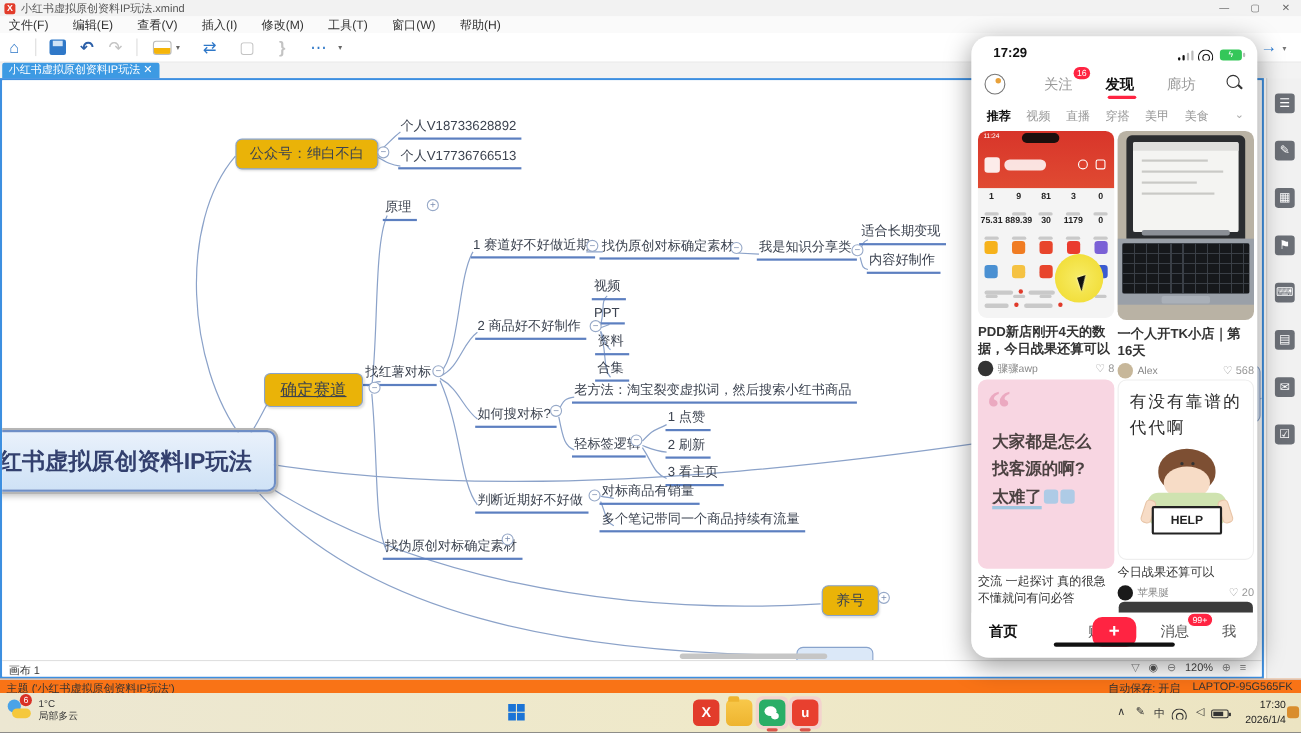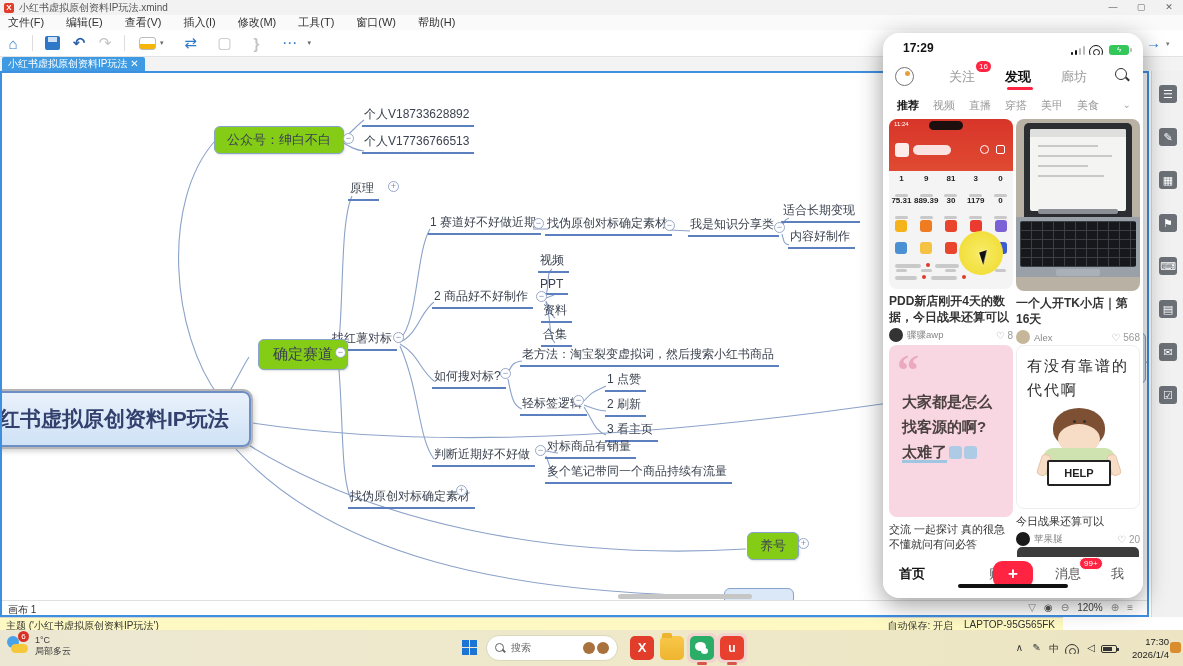--- a/index.html
+++ b/index.html
@@ -23,37 +23,37 @@
   .doctab{position:absolute;left:2px;top:0;height:14px;background:#3d9ae3;color:#fff;font-size:10px;line-height:14px;padding:0 6px;border-radius:2px 2px 0 0;text-align:right;}
   .share-arrow{position:absolute;left:1146px;top:34px;color:#2d7dd2;font-size:15px;font-weight:bold;}
   .share-dd{position:absolute;left:1166px;top:40px;font-size:7px;color:#777;}
 
   
   .editor{position:absolute;left:0;top:71px;width:1149px;height:546px;border:2px solid #3d8fe0;background:#fff;}
   .canvas{position:absolute;left:0;top:0;width:1145px;height:527px;overflow:hidden;background:#fff;}
   .edges{position:absolute;left:0;top:0;pointer-events:none;}
   .topic{position:absolute;white-space:nowrap;color:#3c4350;}
   .topic.line{font-size:12px;padding:0 5px 2px 2px;border-bottom:2px solid #5c7fc0;}
-  .topic.box{font-size:13px;background:#84cc16;border:1px solid #88a3cc;border-radius:6px;padding:4px 12px;box-shadow:1px 1px 2px rgba(0,0,0,.12);}
+  .topic.box{font-size:13px;background:#eab308;border:1px solid #88a3cc;border-radius:6px;padding:4px 12px;box-shadow:1px 1px 2px rgba(0,0,0,.12);}
   .topic.mid{font-size:15px;padding:5px 14px;}
   .central{position:absolute;left:-46px;top:318px;background:linear-gradient(#e9f1fb,#cfe2f6);border:2px solid #6e8ec6;border-radius:8px;box-shadow:0 0 0 2px #b5b5b5,2px 3px 6px rgba(0,0,0,.25);font-size:21px;font-weight:bold;color:#33406e;padding:12px 20px;white-space:nowrap;}
   .marker{position:absolute;width:11px;height:11px;border:1px solid #97a9c8;border-radius:50%;background:#fff;color:#7a8db0;font-size:9px;line-height:9px;text-align:center;}
   .partial-box{position:absolute;background:#dbe8f8;border:1px solid #88a3cc;border-radius:6px;}
   .hscroll{position:absolute;left:616px;top:521px;width:134px;height:5px;background:#c6c6c6;border-radius:3px;}
   .canvasrow{position:absolute;left:0;top:527px;width:1145px;height:15px;background:#fff;border-top:1px solid #e0e0e0;font-size:10px;color:#333;}
   .canvastab{position:absolute;left:6px;top:2px;}
   .zoomctl{position:absolute;right:14px;top:1px;display:flex;align-items:center;gap:8px;color:#888;font-size:10px;}
   .zoomctl .pct{color:#444;}
 
   
   .rpanel{position:absolute;left:1151px;top:71px;width:32px;height:546px;background:#f1f1f1;border-left:1px solid #d8d8d8;}
   .panel-icon{position:absolute;left:7px;width:18px;height:18px;background:#6b6f76;color:#fff;border-radius:3px;font-size:11px;line-height:18px;text-align:center;}
 
   
-  .statusbar{position:absolute;left:0;top:617px;width:1063px;height:13px;background:#fef9c3;border-top:1px solid #d5d5d5;font-size:10px;color:#333;}
+  .statusbar{position:absolute;left:0;top:617px;width:1183px;height:13px;background:#f97316;border-top:1px solid #d5d5d5;font-size:10px;color:#333;}
   .statuswrap{position:relative;width:100%;height:100%;}
 
   
   .taskbar{position:absolute;left:0;top:630px;width:1183px;height:36px;background:linear-gradient(90deg,#ece7d2,#efe9c9 55%,#ece4c2);display:flex;align-items:center;}
   .weather{position:absolute;left:6px;top:4px;display:flex;align-items:center;gap:5px;}
   .wicon{position:relative;width:24px;height:24px;}
   .sun{position:absolute;left:1px;top:2px;width:12px;height:12px;border-radius:50%;background:#4aa3e8;}
   .cloud{position:absolute;left:5px;top:10px;width:17px;height:9px;border-radius:8px;background:#f5c83c;}
   .wbadge{position:absolute;left:12px;top:-3px;background:#d93025;color:#fff;border-radius:50%;width:11px;height:11px;font-size:8px;line-height:11px;text-align:center;}
   .wtxt{font-size:9px;color:#3a3a3a;line-height:11px;}
@@ -264,21 +264,21 @@
         <div class="topic line" style="left: 543px; top: 142px;">找伪原创对标确定素材</div>
         <div class="topic line" style="left: 686px; top: 143px;">我是知识分享类</div>
         <div class="topic line" style="left: 779px; top: 129px;">适合长期变现</div>
         <div class="topic line" style="left: 786px; top: 155px;">内容好制作</div>
         <div class="topic line" style="left: 536px; top: 179px;">视频</div>
         <div class="topic line" style="left: 536px; top: 204px;">PPT</div>
         <div class="topic line" style="left: 539px; top: 229px;">资料</div>
         <div class="topic line" style="left: 539px; top: 253px;">合集</div>
         <div class="topic line" style="left: 430px; top: 215px;">2 商品好不好制作</div>
         <div class="topic line" style="left: 328px; top: 257px;">找红薯对标</div>
-        <div class="topic box mid" style="left: 256px; top: 266px;">确定赛道</div>
+        <div class="topic box mid" style="left: 238px; top: 266px; text-decoration: underline;">确定赛道</div>
         <div class="topic line" style="left: 518px; top: 273px;">老方法：淘宝裂变虚拟词，然后搜索小红书商品</div>
         <div class="topic line" style="left: 430px; top: 295px;">如何搜对标?</div>
         <div class="topic line" style="left: 518px; top: 322px;">轻标签逻辑</div>
         <div class="topic line" style="left: 603px; top: 298px;">1 点赞</div>
         <div class="topic line" style="left: 603px; top: 323px;">2 刷新</div>
         <div class="topic line" style="left: 603px; top: 348px;">3 看主页</div>
         <div class="topic line" style="left: 430px; top: 373px;">判断近期好不好做</div>
         <div class="topic line" style="left: 543px; top: 365px;">对标商品有销量</div>
         <div class="topic line" style="left: 543px; top: 390px;">多个笔记带同一个商品持续有流量</div>
         <div class="topic line" style="left: 346px; top: 415px;">找伪原创对标确定素材</div>
@@ -340,28 +340,20 @@
         <span>1°C</span><br>
         <span>局部多云</span>
       </span>
     </div>
     <span class="startbtn">
         <i></i>
         <i></i>
         <i></i>
         <i></i>
       </span>
-    <div class="searchpill">
-      <span class="mag"></span>
-      <span class="searchtxt">搜索</span>
-      <span class="pillemoji">
-          <i></i>
-          <i></i>
-        </span>
-    </div>
     <span class="tbicon xm" style="left:630px;">X</span>
     <span class="tbicon folder" style="left:660px;"></span>
     <span class="hlpill" style="left:687px;"></span>
     <span class="tbicon wechat" style="left:690px;"></span>
     <span class="runline" style="left:697px;"></span>
     <span class="hlpill" style="left:717px;"></span>
     <span class="tbicon iuapp" style="left:720px;">u</span>
     <span class="runline" style="left:727px;"></span>
     <div class="tray">
       <span class="trayic" style="right:160px;">∧</span>

